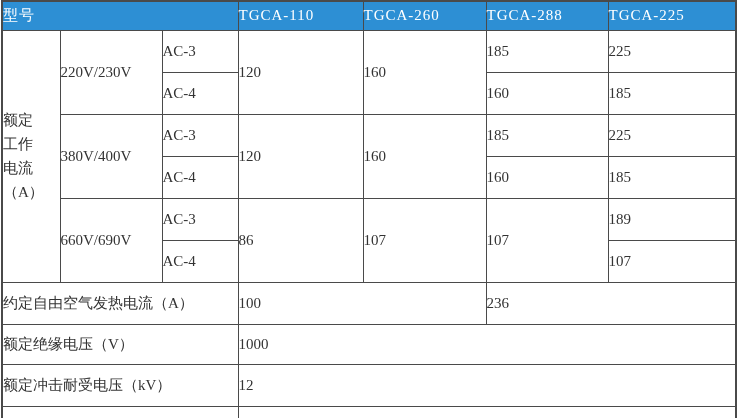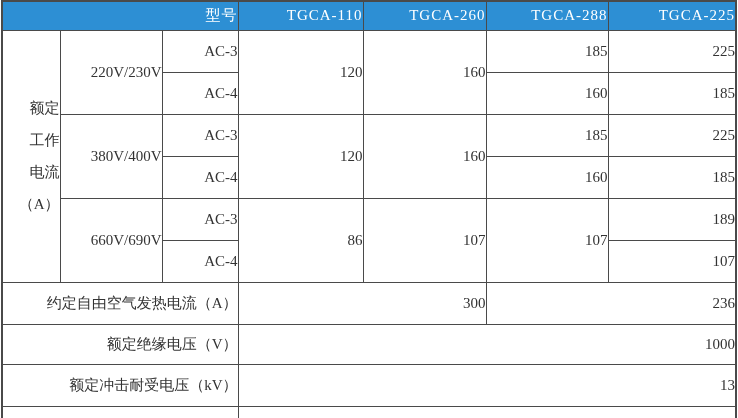--- a/index.html
+++ b/index.html
@@ -20,38 +20,38 @@
     width: 736px;
     border-collapse: collapse;
     table-layout: fixed;
     margin: 0 1px;
   }
   table.spec, table.spec td, table.spec th {
     border: 1px solid var(--border);
   }
   table.spec { border: 2px solid var(--border); }
   td, th {
-    text-align: right;
+    text-align: left;
     vertical-align: middle;
     font-size: 15px;
     font-weight: normal;
     padding: 0;
   }
   thead th {
     background: var(--header-bg);
     color: var(--header-text);
     height: 29px;
     letter-spacing: 1px;
   }
   tr.r { height: 42px; }
   tr.r-short { height: 40px; }
   tr.r-cut { height: 40px; }
   td.vlabel {
     white-space: pre-line;
-    line-height: 32px;
+    line-height: 24px;
   }
 </style>
 </head>
 <body>
 
 <table class="spec">
   <colgroup>
     <col style="width:58px">
       <col style="width:102px">
       <col style="width:76px">
@@ -111,29 +111,29 @@
       <td rowspan="2">107</td>
       <td>189</td>
     </tr>
     <tr class="r">
       <td>AC-4</td>
       <td>107</td>
     </tr>
 
     <tr class="r">
       <td colspan="3">约定自由空气发热电流（A）</td>
-      <td colspan="2">300</td>
+      <td colspan="2">100</td>
       <td colspan="2">236</td>
     </tr>
     <tr class="r-short">
       <td colspan="3">额定绝缘电压（V）</td>
       <td colspan="4">1000</td>
     </tr>
     <tr class="r">
       <td colspan="3">额定冲击耐受电压（kV）</td>
-      <td colspan="4">13</td>
+      <td colspan="4">12</td>
     </tr>
     <tr class="r-cut">
       <td colspan="3"></td>
       <td colspan="4"></td>
     </tr>
   </tbody>
 </table>
 
 </body></html>

